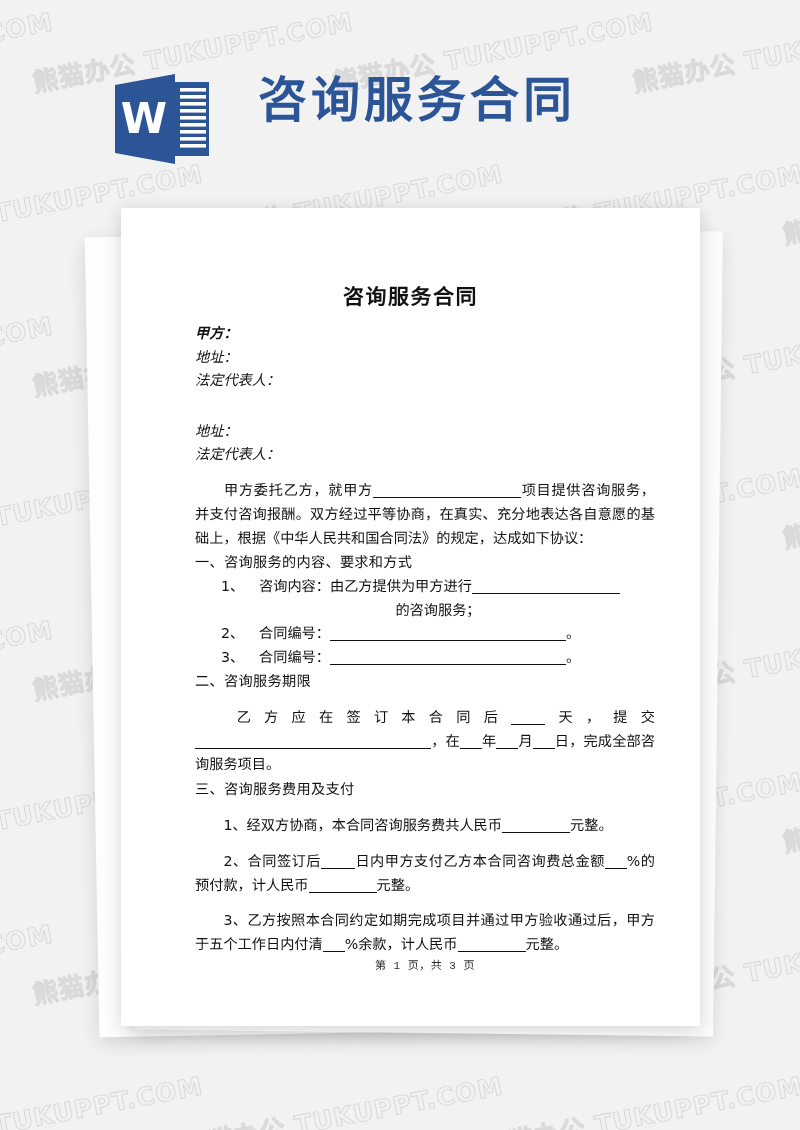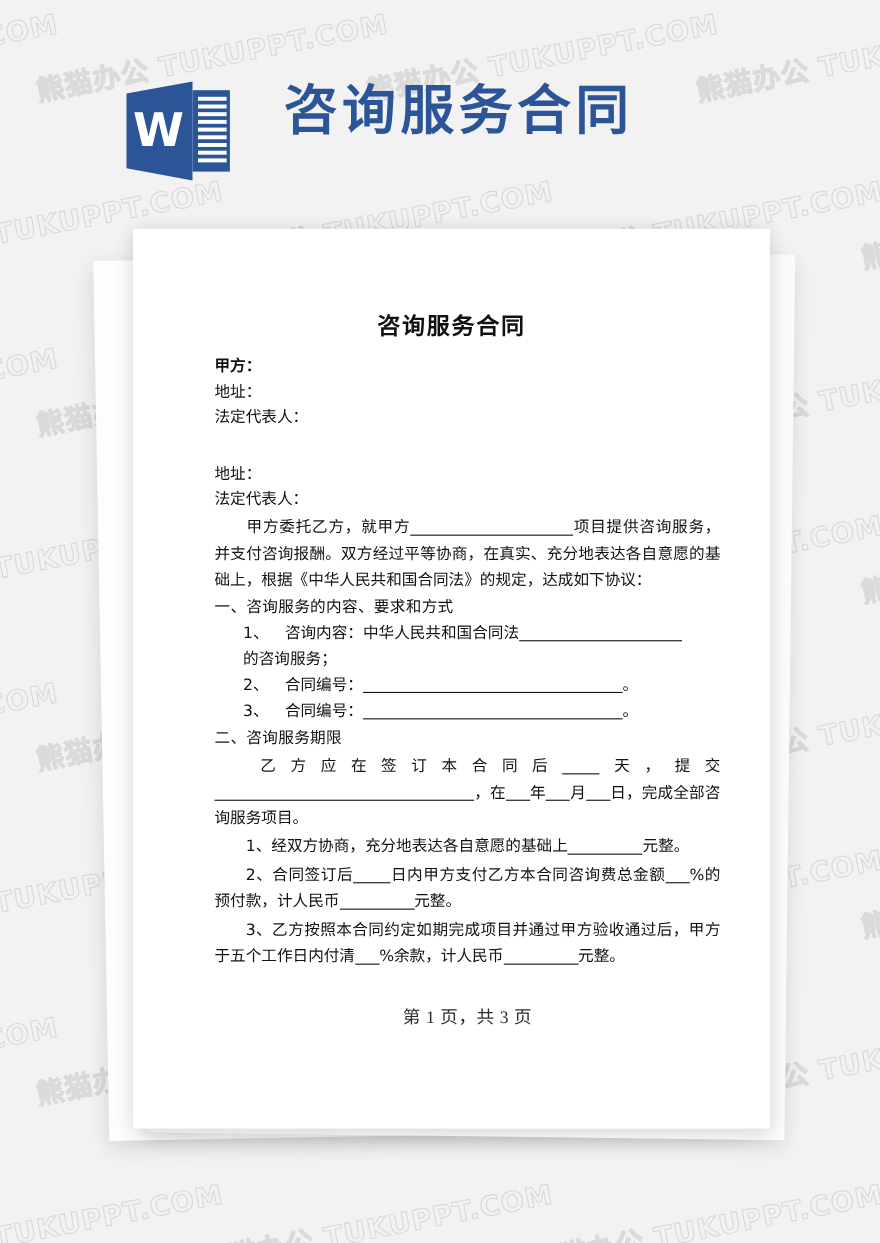--- a/index.html
+++ b/index.html
@@ -129,52 +129,51 @@
     margin: 22px 54px 0 0;
     letter-spacing: .5px;
   }
   .body-col {
     padding: 0 45px 0 74px;
     font-size: 14.2px;
     line-height: 1.66;
   }
   .party-block { margin-top: 12px; }
   .party-label { font-weight: 700; }
-  .row { white-space: nowrap; }
+  .row { white-space: nowrap; font-style: italic; }
   .gap { height: 15px; }
 
   .para {
-    margin-top: 2px;
+    margin-top: 12px;
     text-align: justify;
     line-height: 1.68;
   }
   .indent { display: inline-block; width: 2em; }
   .sec-head {
     font-weight: 400;
     margin-top: 1px;
     letter-spacing: .3px;
   }
   .item {
     padding-left: 26px;
     line-height: 1.66;
   }
-  .item-sub { padding-left: 26px; }
+  .item-sub { padding-left: 26px; text-align: center; }
   .num { display: inline-block; min-width: 38px; }
   .fill-long { display: inline-block; width: 148px; border-bottom: 1.3px solid #111; vertical-align: -3px; }
   .fill-xl   { display: inline-block; width: 236px; border-bottom: 1.3px solid #111; vertical-align: -3px; }
   .fill-mid  { display: inline-block; width: 68px;  border-bottom: 1.3px solid #111; vertical-align: -3px; }
   .fill-sm   { display: inline-block; width: 34px;  border-bottom: 1.3px solid #111; vertical-align: -3px; }
   .fill-xs   { display: inline-block; width: 22px;  border-bottom: 1.3px solid #111; vertical-align: -3px; }
 
   .footer-pg {
     text-align: center;
-    font-size: 16px;
-    margin-top: 30px;
+    font-size: 11px;
     color: #2c2c2c;
-    font-family: Liberation Serif, serif;
+    font-family: Liberation Mono, monospace;
     letter-spacing: .5px;
   }
 </style>
 </head>
 <body>
 
 <div class="wm-layer" id="wmLayer">
     <div class="wm" style="left: -150px; top: 152px;">熊猫办公 TUKUPPT.COM</div>
     <div class="wm" style="left: 150px; top: 152px;">熊猫办公 TUKUPPT.COM</div>
     <div class="wm" style="left: 450px; top: 152px;">熊猫办公 TUKUPPT.COM</div>
@@ -234,40 +233,41 @@
           <div class="row">法定代表人：</div>
         </div>
 
         <div class="para">
           <span class="indent"></span><span>甲方委托乙方，就甲方</span><span class="fill-long"></span><span>项目提供咨询服务，并支付咨询报酬。双方经过平等协商，在真实、充分地表达各自意愿的基础上，根据《中华人民共和国合同法》的规定，达成如下协议：</span>
         </div>
 
         <div class="sec-head">一、咨询服务的内容、要求和方式</div>
 
         <div class="item">
-          <span class="num">1、</span><span>咨询内容：中华人民共和国合同法</span><span class="fill-long"></span>
+          <span class="num">1、</span><span>咨询内容：由乙方提供为甲方进行</span><span class="fill-long"></span>
         </div>
         <div class="item-sub">的咨询服务；</div>
 
         <div class="item">
           <span class="num">2、</span><span>合同编号：</span><span class="fill-xl"></span><span>。</span>
         </div>
 
         <div class="item">
           <span class="num">3、</span><span>合同编号：</span><span class="fill-xl"></span><span>。</span>
         </div>
 
         <div class="sec-head">二、咨询服务期限</div>
         <div class="para">
           <span class="indent"></span><span>乙方应在签订本合同后</span><span class="fill-sm"></span><span>天，提交</span><span class="fill-xl"></span><span>，在</span><span class="fill-xs"></span><span>年</span><span class="fill-xs"></span><span>月</span><span class="fill-xs"></span><span>日，完成全部咨询服务项目。</span>
         </div>
 
-
-        <div class="para">
-          <span class="indent"></span><span>1、</span><span>经双方协商，充分地表达各自意愿的基础上</span><span class="fill-mid"></span><span>元整。</span>
+        <div class="sec-head">三、咨询服务费用及支付</div>
+
+        <div class="para">
+          <span class="indent"></span><span>1、</span><span>经双方协商，本合同咨询服务费共人民币</span><span class="fill-mid"></span><span>元整。</span>
         </div>
 
         <div class="para">
           <span class="indent"></span><span>2、</span><span>合同签订后</span><span class="fill-sm"></span><span>日内甲方支付乙方本合同咨询费总金额</span><span class="fill-xs"></span><span>%的预付款，计人民币</span><span class="fill-mid"></span><span>元整。</span>
         </div>
 
         <div class="para">
           <span class="indent"></span><span>3、</span><span>乙方按照本合同约定如期完成项目并通过甲方验收通过后，甲方于五个工作日内付清</span><span class="fill-xs"></span><span>%余款，计人民币</span><span class="fill-mid"></span><span>元整。</span>
         </div>
 

